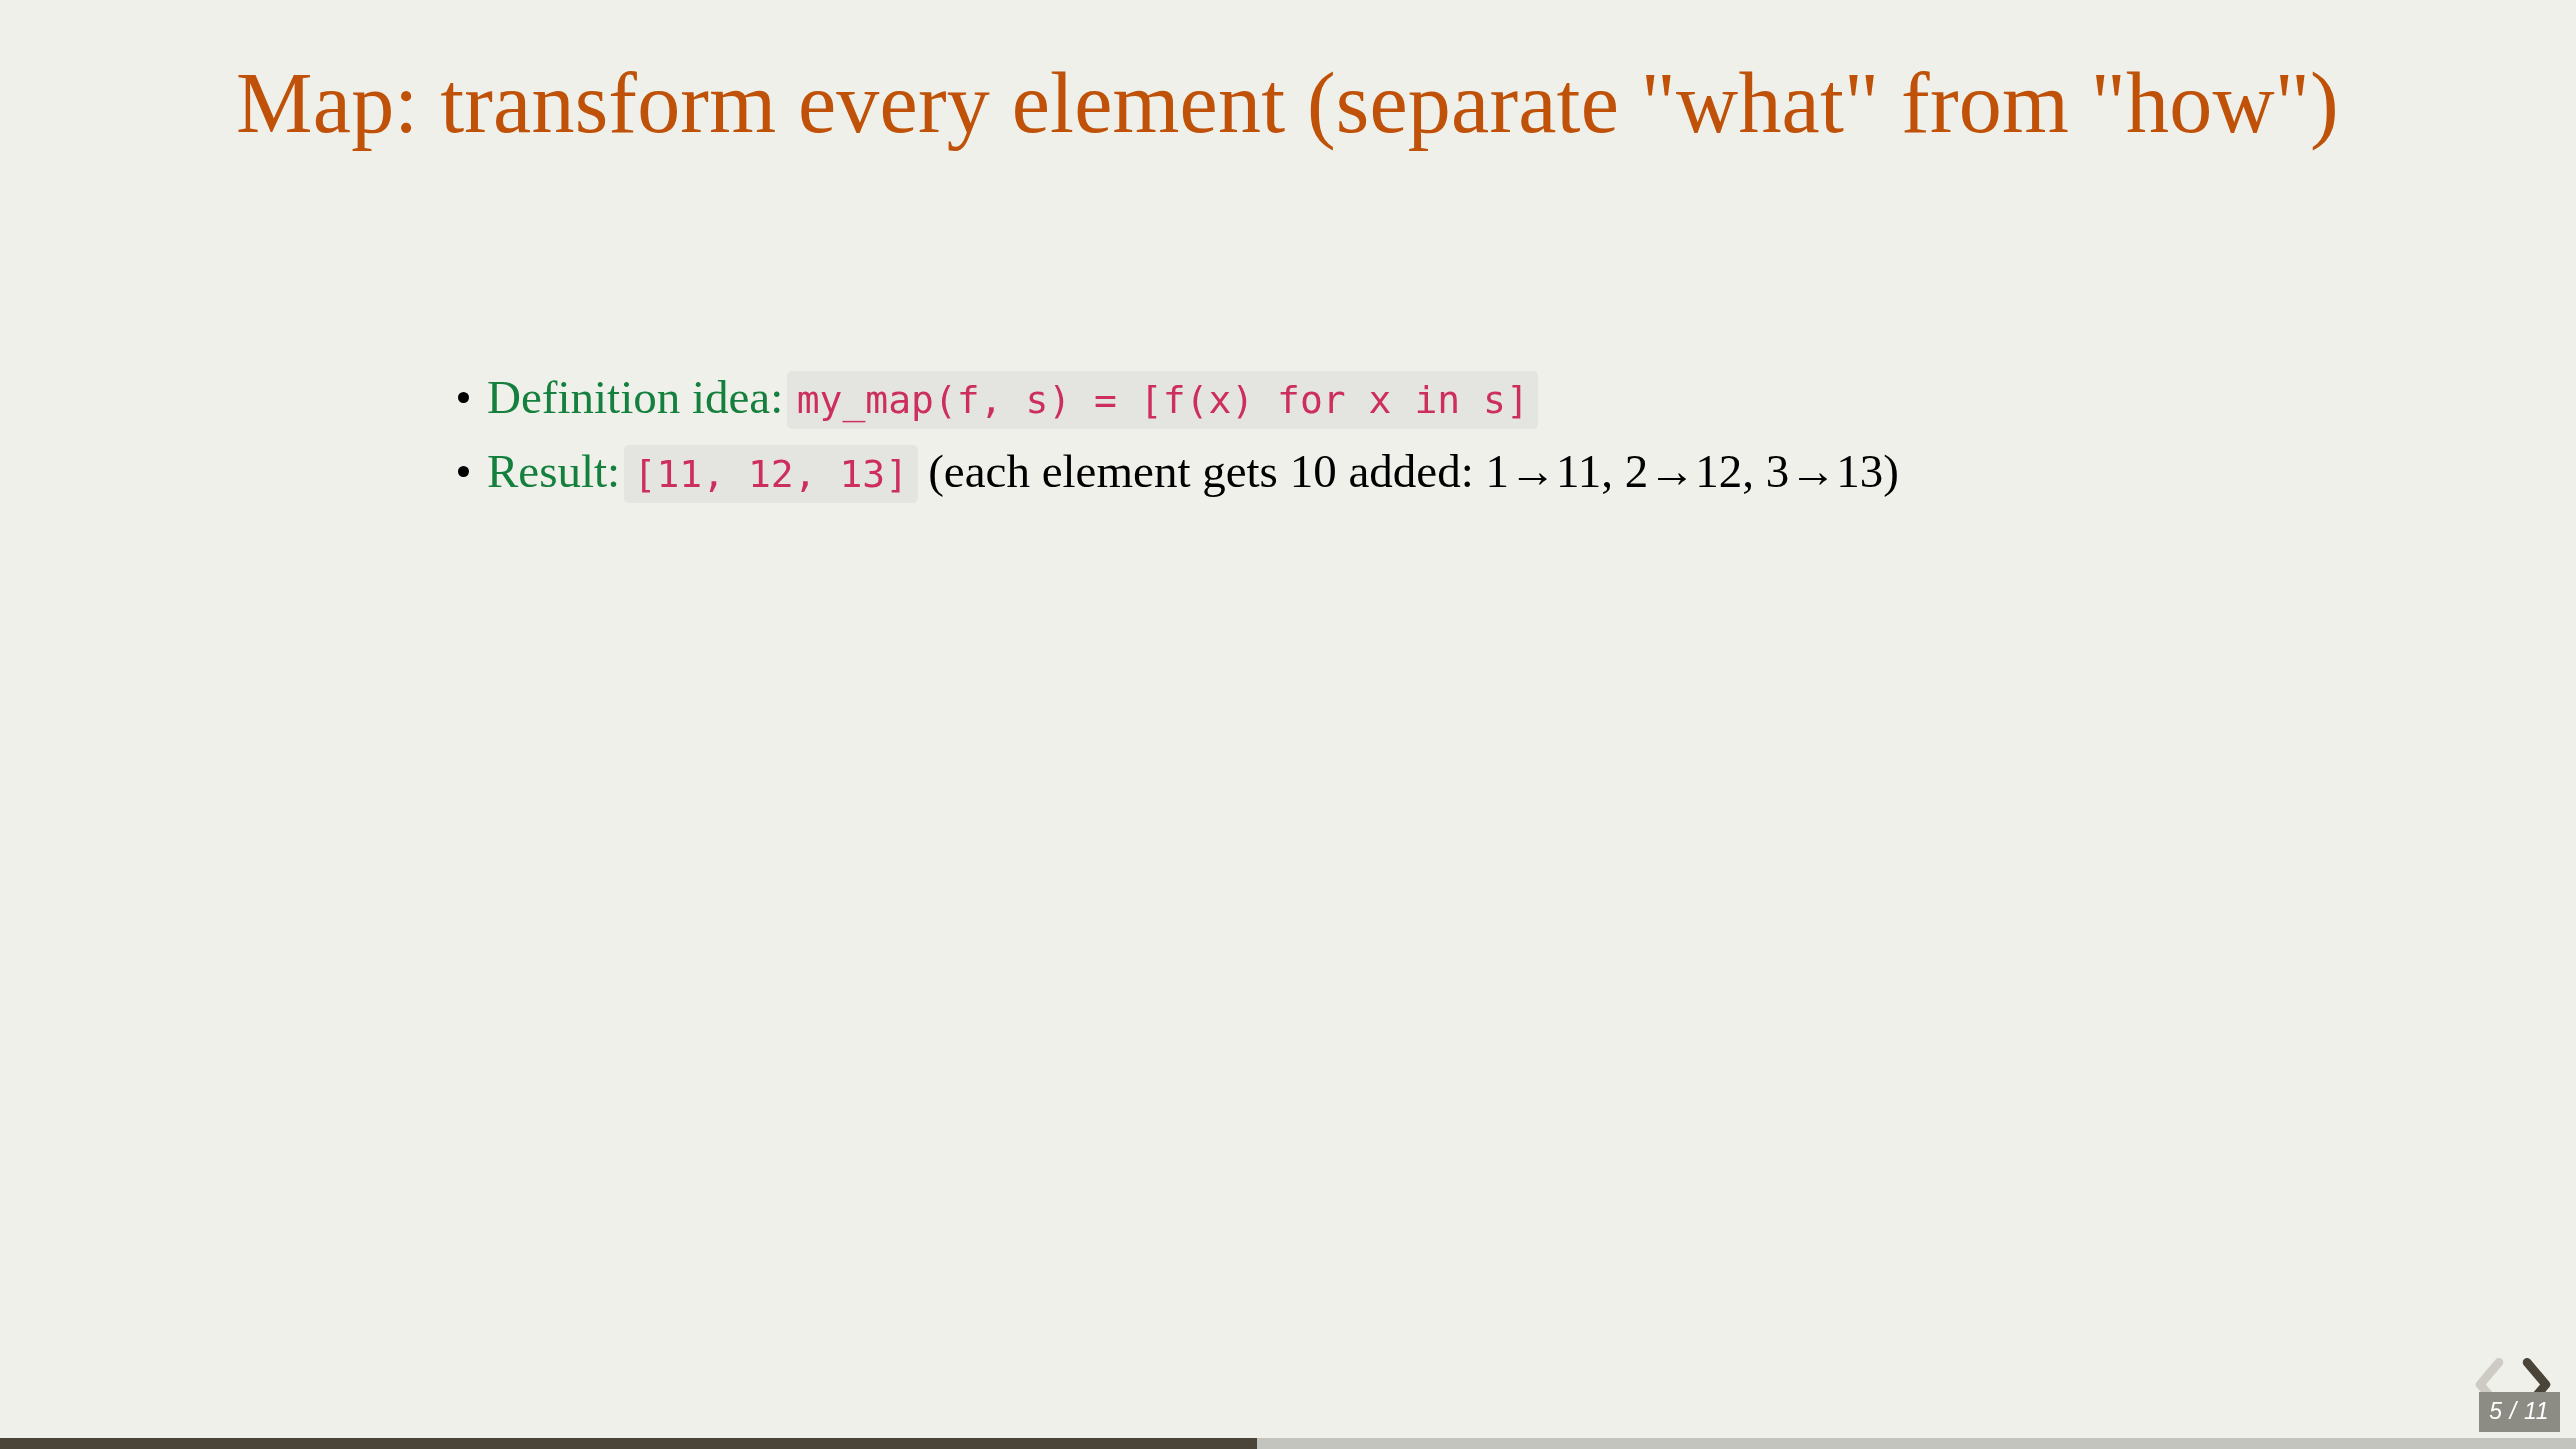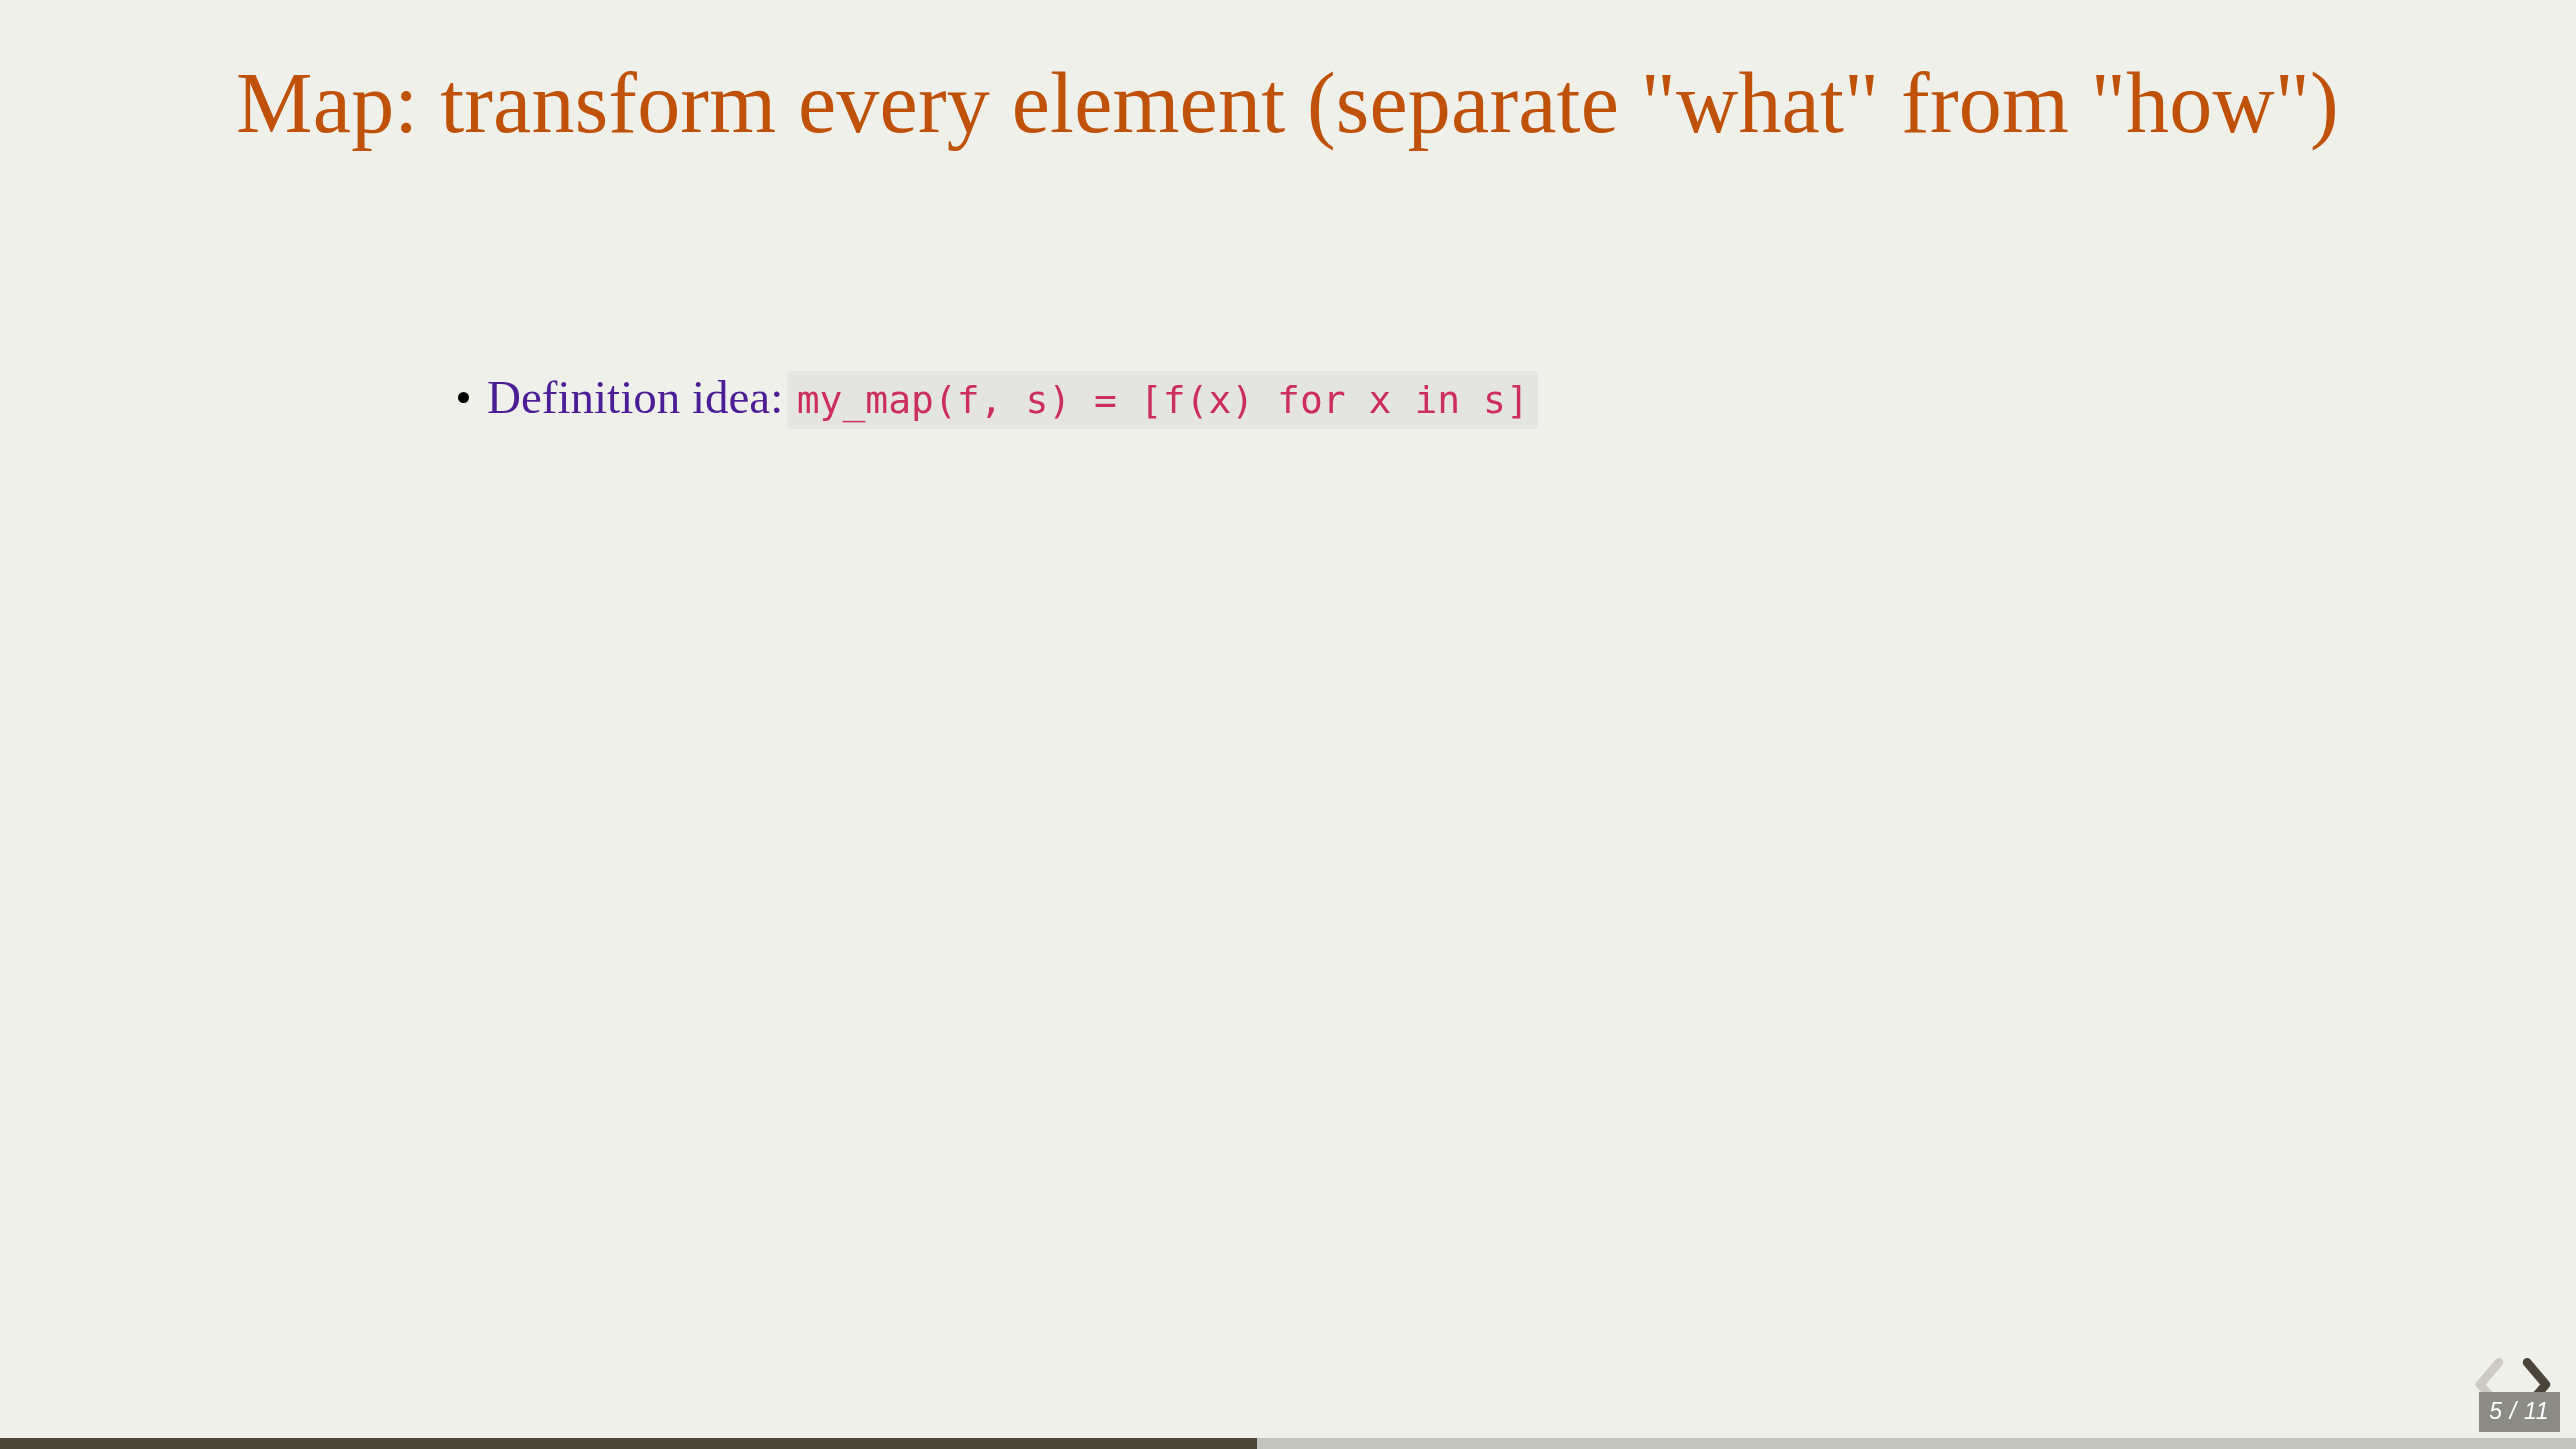--- a/index.html
+++ b/index.html
@@ -66,21 +66,21 @@
     position: absolute;
     left: 14.8px;
     top: 30px;
     width: 11.4px;
     height: 11.4px;
     border-radius: 50%;
     background: #000000;
   }
 
   .bullet-label {
-    color: #4c1d95;
+    color: #15803d;
   }
 
   code.inline-code {
     font-family: "DejaVu Sans Mono", "Liberation Mono", monospace;
     font-size: 38px;
     color: #cd2f5c;
     background: #e4e4e1;
     border-radius: 4.7px;
     padding: 6.7px 9.4px;
     margin: 16px 4px;
@@ -153,20 +153,23 @@
 
   <div class="content">
     <ul class="bullets">
 
       <li>
         <span class="bullet-dot"></span><span class="bullet-label">Definition idea:</span><code class="inline-code">my_map(f, s) = [f(x) for x in s]</code>
       </li>
 
 
 
+      <li>
+        <span class="bullet-dot"></span><span class="bullet-label">Result:</span><code class="inline-code">[11, 12, 13]</code><span class="trailing-note" style="margin-left: 6.7px;">(each element gets 10 added: 1→11, 2→12, 3→13)</span>
+      </li>
 
     </ul>
   </div>
 
   <div class="nav-controls">
     <span class="nav-chevron nav-prev">
       <svg width="35" height="55" viewBox="0 0 52 82" fill="none" aria-hidden="true">
         <path d="M40 8 L12 41 L40 74" stroke-width="13" stroke-linecap="round" stroke-linejoin="round"></path>
       </svg>
     </span>

